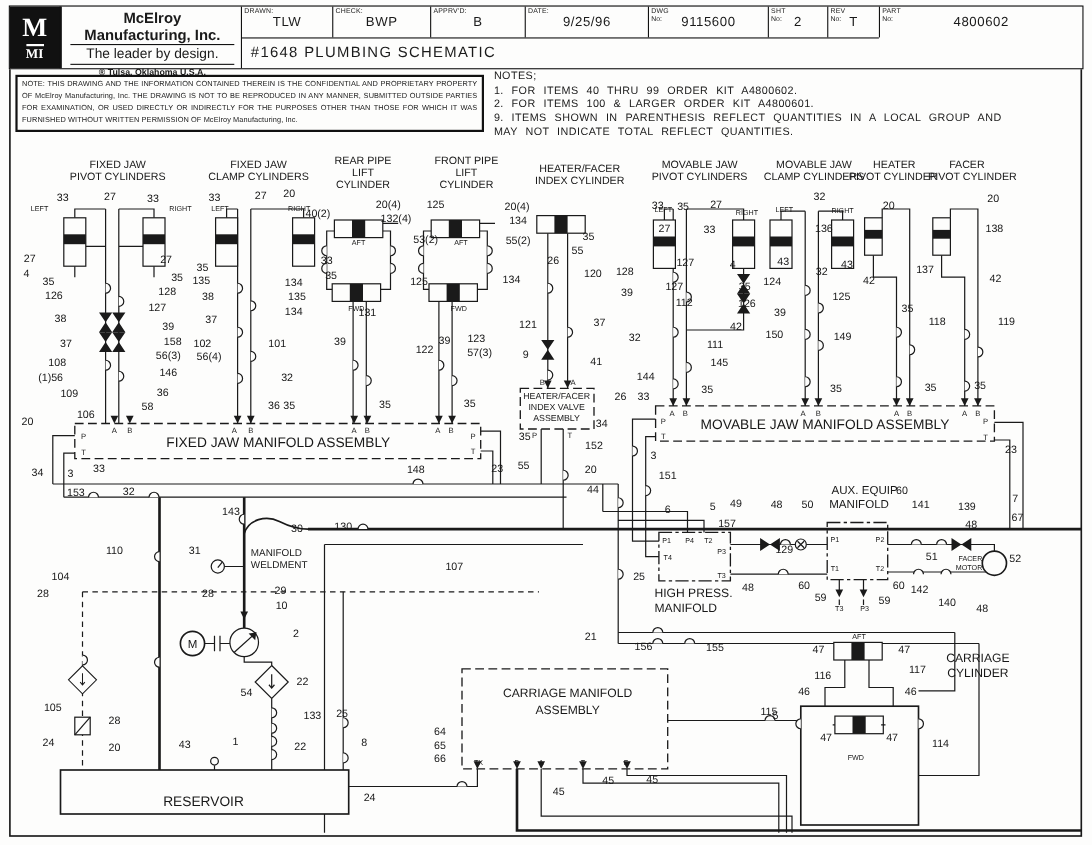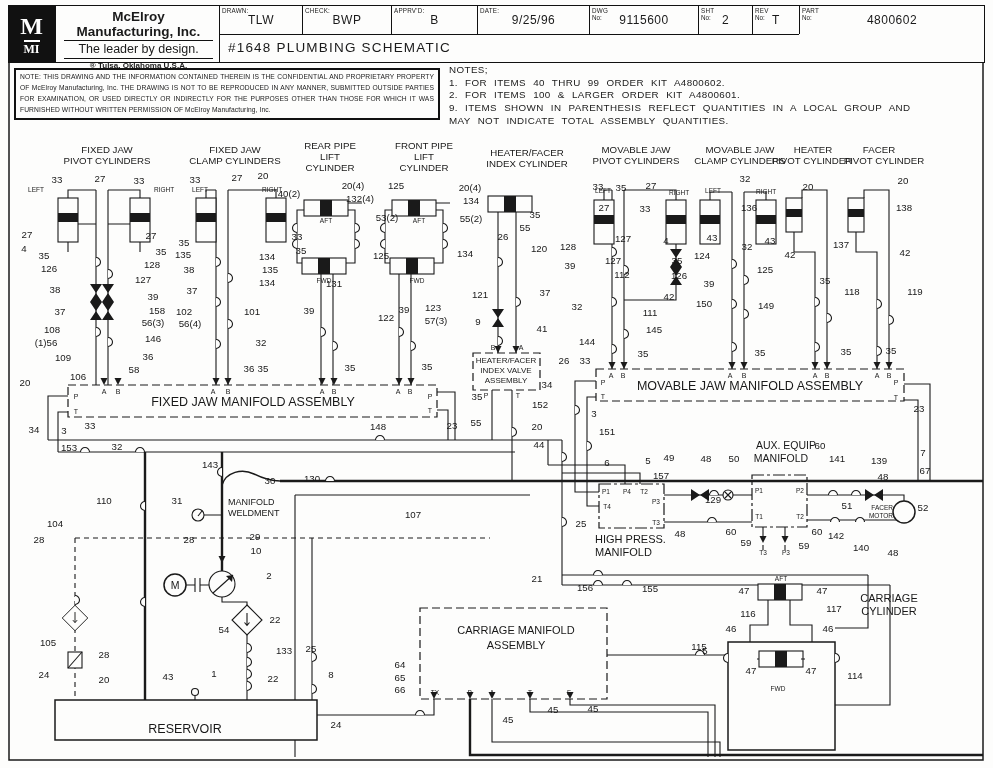--- a/index.html
+++ b/index.html
@@ -655,14 +655,14 @@
   </div>
 </div>
 
 <div class="legal">NOTE: THIS DRAWING AND THE INFORMATION CONTAINED THEREIN IS THE CONFIDENTIAL AND PROPRIETARY PROPERTY OF McElroy Manufacturing, Inc. THE DRAWING IS NOT TO BE REPRODUCED IN ANY MANNER, SUBMITTED OUTSIDE PARTIES FOR EXAMINATION, OR USED DIRECTLY OR INDIRECTLY FOR THE PURPOSES OTHER THAN THOSE FOR WHICH IT WAS FURNISHED WITHOUT WRITTEN PERMISSION OF McElroy Manufacturing, Inc.</div>
 
 <div class="notes">
   <div>NOTES;</div>
   <div>1.  FOR  ITEMS  40  THRU  99  ORDER  KIT  A4800602.</div>
   <div>2.  FOR  ITEMS  100  &amp;  LARGER  ORDER  KIT  A4800601.</div>
   <div>9.  ITEMS  SHOWN  IN  PARENTHESIS  REFLECT  QUANTITIES  IN  A  LOCAL  GROUP  AND</div>
-  <div>MAY  NOT  INDICATE  TOTAL  ASSEMBLY  QUANTITIES.</div>
+  <div>MAY  NOT  INDICATE  TOTAL  REFLECT  QUANTITIES.</div>
 </div>
 
 </body></html>

